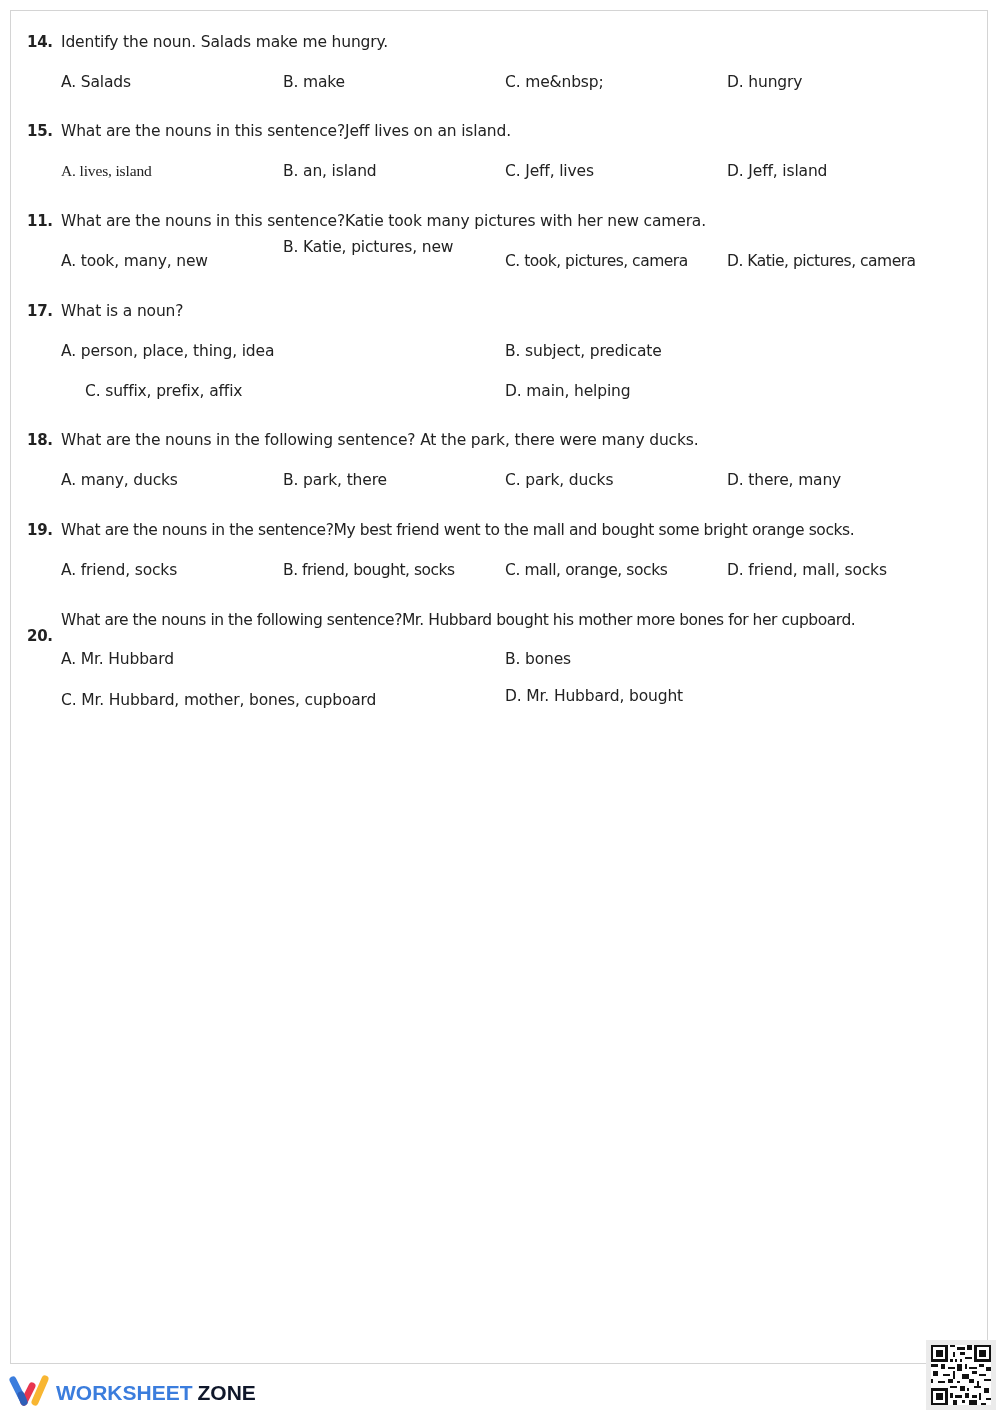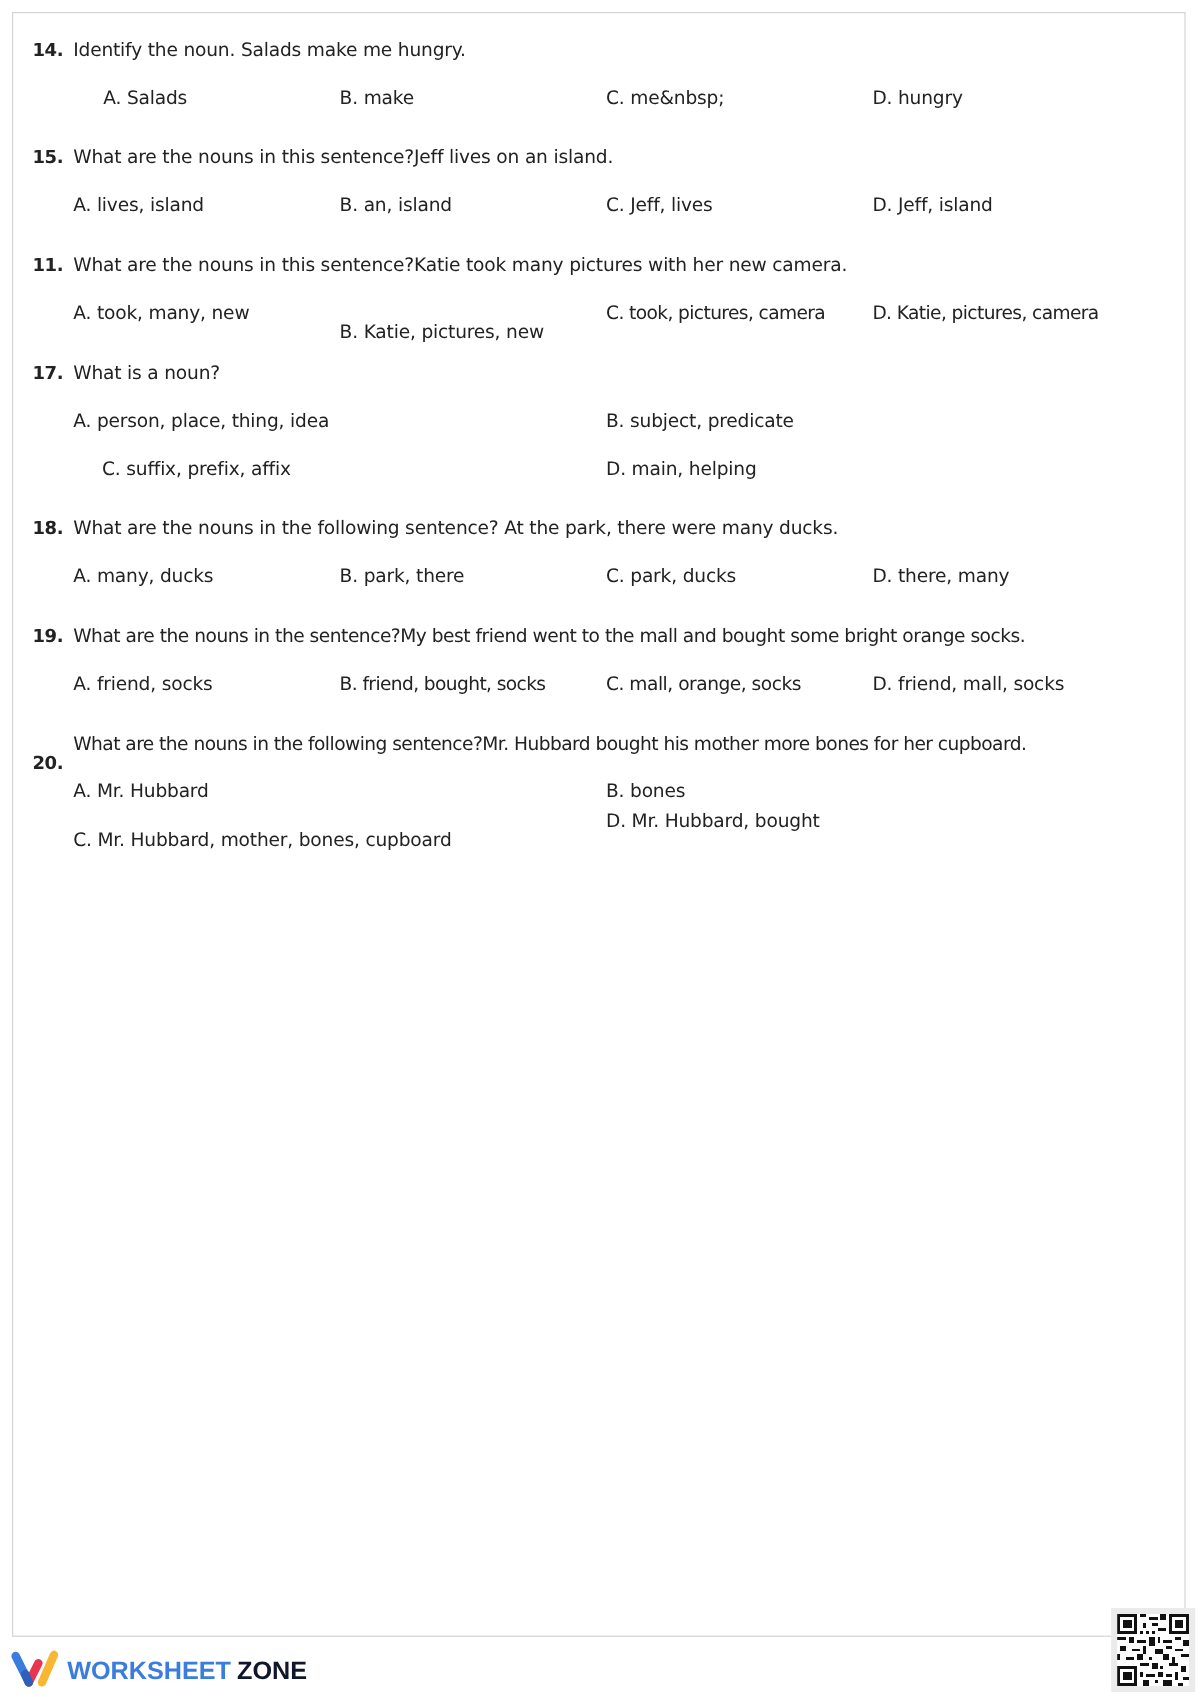--- a/index.html
+++ b/index.html
@@ -45,40 +45,40 @@
     }
   </style>
 </head>
 <body>
 
 <div class="page-frame"></div>
 
 <div class="q" style="top:32px;">
   <span class="q-num" style="top:0;">14.</span>
   <span class="q-text" style="top:0;">Identify the noun. Salads make me hungry.</span>
-  <span class="opt" style="left:61px;top:40px;margin-left:25px;">A. Salads</span>
+  <span class="opt" style="left:61px;top:40px;">A. Salads</span>
   <span class="opt" style="left:283px;top:40px;">B. make</span>
   <span class="opt" style="left:505px;top:40px;">C. me&amp;nbsp;</span>
   <span class="opt" style="left:727px;top:40px;">D. hungry</span>
 </div>
 
 <div class="q" style="top:121px;">
   <span class="q-num" style="top:0;">15.</span>
   <span class="q-text" style="top:0;">What are the nouns in this sentence?Jeff lives on an island.</span>
-  <span class="opt" style="left:61px;top:40px;">A. lives, island</span>
+  <span class="opt" style="left:61px;top:40px;font-family:Liberation Serif, serif;">A. lives, island</span>
   <span class="opt" style="left:283px;top:40px;">B. an, island</span>
   <span class="opt" style="left:505px;top:40px;">C. Jeff, lives</span>
   <span class="opt" style="left:727px;top:40px;">D. Jeff, island</span>
 </div>
 
 <div class="q" style="top:211px;">
   <span class="q-num" style="top:0;">11.</span>
   <span class="q-text" style="top:0;">What are the nouns in this sentence?Katie took many pictures with her new camera.</span>
   <span class="opt" style="left:61px;top:40px;">A. took, many, new</span>
-  <span class="opt" style="left:283px;top:56px;">B. Katie, pictures, new</span>
+  <span class="opt" style="left:283px;top:26px;">B. Katie, pictures, new</span>
   <span class="opt" style="left:505px;top:40px;letter-spacing:-0.5px;">C. took, pictures, camera</span>
   <span class="opt" style="left:727px;top:40px;letter-spacing:-0.5px;">D. Katie, pictures, camera</span>
 </div>
 
 <div class="q" style="top:301px;">
   <span class="q-num" style="top:0;">17.</span>
   <span class="q-text" style="top:0;">What is a noun?</span>
   <span class="opt" style="left:61px;top:40px;">A. person, place, thing, idea</span>
   <span class="opt" style="left:505px;top:40px;">B. subject, predicate</span>
   <span class="opt" style="left:61px;top:80px;margin-left:24px;">C. suffix, prefix, affix</span>
@@ -102,21 +102,21 @@
   <span class="opt" style="left:505px;top:40px;letter-spacing:-0.4px;">C. mall, orange, socks</span>
   <span class="opt" style="left:727px;top:40px;">D. friend, mall, socks</span>
 </div>
 
 <div class="q" style="top:610px;">
   <span class="q-num" style="top:16px;">20.</span>
   <span class="q-text" style="top:0;letter-spacing:-0.45px;">What are the nouns in the following sentence?Mr. Hubbard bought his mother more bones for her cupboard.</span>
   <span class="opt" style="left:61px;top:39px;">A. Mr. Hubbard</span>
   <span class="opt" style="left:505px;top:39px;">B. bones</span>
   <span class="opt" style="left:61px;top:80px;">C. Mr. Hubbard, mother, bones, cupboard</span>
-  <span class="opt" style="left:505px;top:64px;text-align:right;">D. Mr. Hubbard, bought</span>
+  <span class="opt" style="left:505px;top:76px;text-align:right;">D. Mr. Hubbard, bought</span>
 </div>
 
 <div class="footer-logo">
   <span>
     <svg width="42" height="34" viewBox="0 0 42 34">
       <line x1="5" y1="6" x2="16" y2="28" stroke="#3b7ddd" stroke-width="7" stroke-linecap="round"></line>
       <line x1="16" y1="28" x2="24" y2="12" stroke="#e8364f" stroke-width="7" stroke-linecap="round"></line>
       <line x1="13" y1="21" x2="16" y2="28" stroke="#2f5fb8" stroke-width="7" stroke-linecap="round"></line>
       <line x1="27" y1="28" x2="37" y2="5" stroke="#f8b632" stroke-width="7" stroke-linecap="round"></line>
     </svg>

